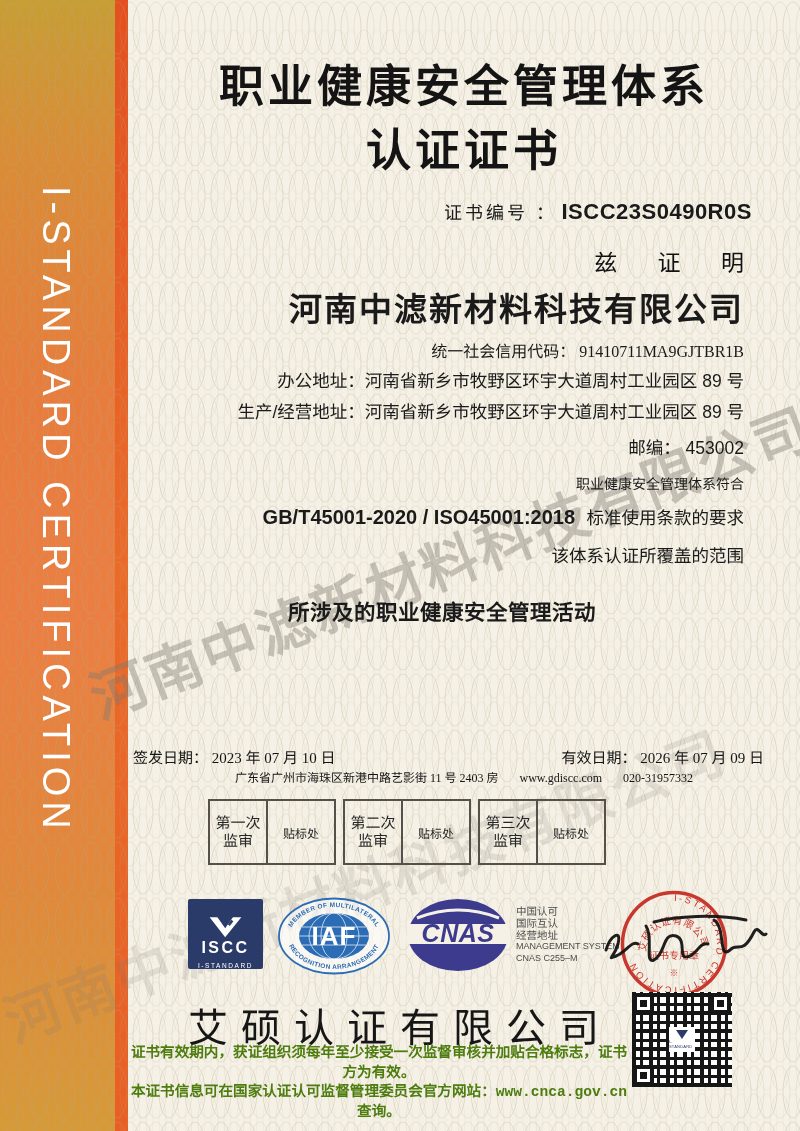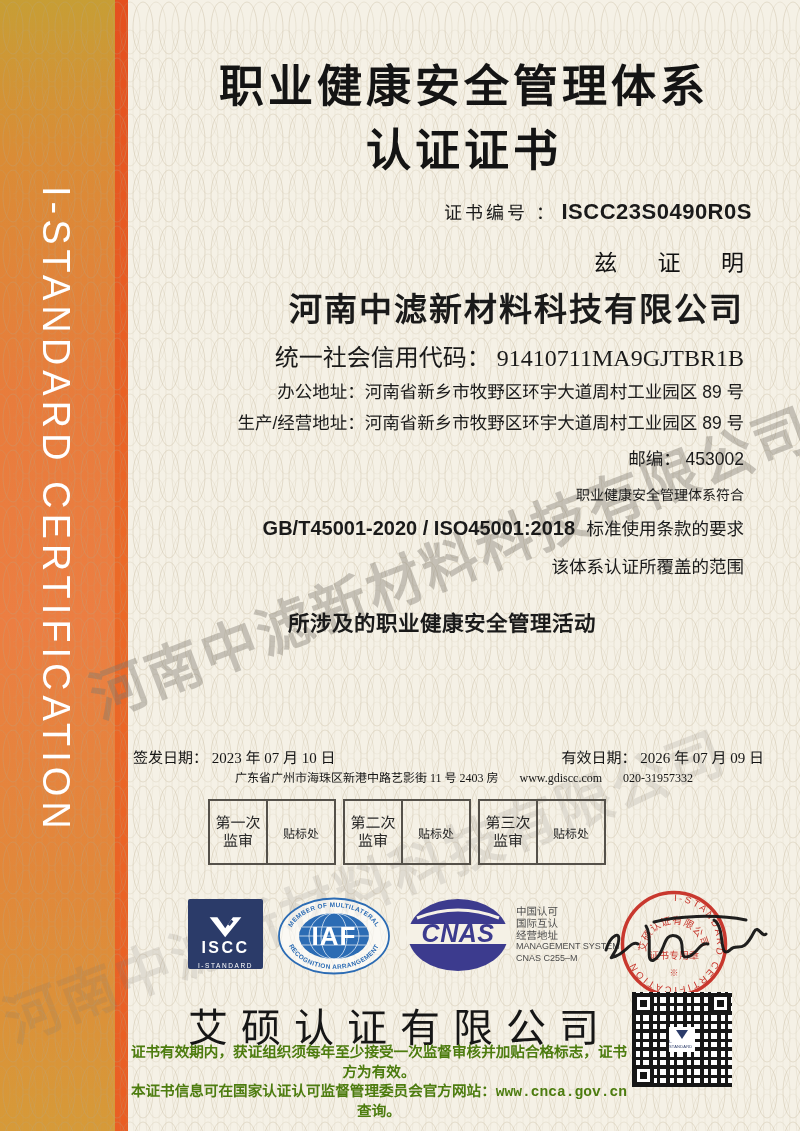--- a/index.html
+++ b/index.html
@@ -18,21 +18,21 @@
   .abs{position:absolute;z-index:2;}
   .title{left:128px;right:0;text-align:center;font-weight:bold;font-size:45px;letter-spacing:4px;color:#141414;}
   .title1{top:50px;}
   .title2{top:114px;}
   .certno{left:444px;top:198px;white-space:nowrap;}
   .certno .lbl{font-size:18px;letter-spacing:3px;}
   .certno .num{font-size:22px;font-weight:bold;letter-spacing:.5px;}
   .certify-block{left:140px;right:56px;top:244px;text-align:right;}
   .row-certify{font-size:23px;letter-spacing:17px;margin-right:-17px;color:#111;}
   .row-company{font-size:33px;font-weight:bold;letter-spacing:2px;margin-top:5px;}
-  .row-credit{font-family:"Liberation Serif",serif;font-size:24px;margin-top:7px;}
+  .row-credit{font-family:"Liberation Serif",serif;font-size:16px;margin-top:7px;}
   .row-addr{font-size:17.5px;line-height:24px;margin-top:7px;}
   .first-addr{margin-top:16px;}
   .row-postal{font-size:17.5px;margin-top:10px;}
   .row-stdintro{font-size:14px;margin-top:14px;}
   .row-gb{margin-top:11px;}
   .row-gb .code{font-size:20px;font-weight:bold;}
   .row-gb .suffix{font-size:17.5px;margin-left:7px;}
   .row-scopeintro{font-size:17.5px;margin-top:13px;}
   .row-scope1{font-size:21.5px;font-weight:bold;margin-top:26px;letter-spacing:.5px;}
   .row-scope2{font-size:21.5px;font-weight:bold;margin-top:28px;letter-spacing:.5px;text-align:center;}

